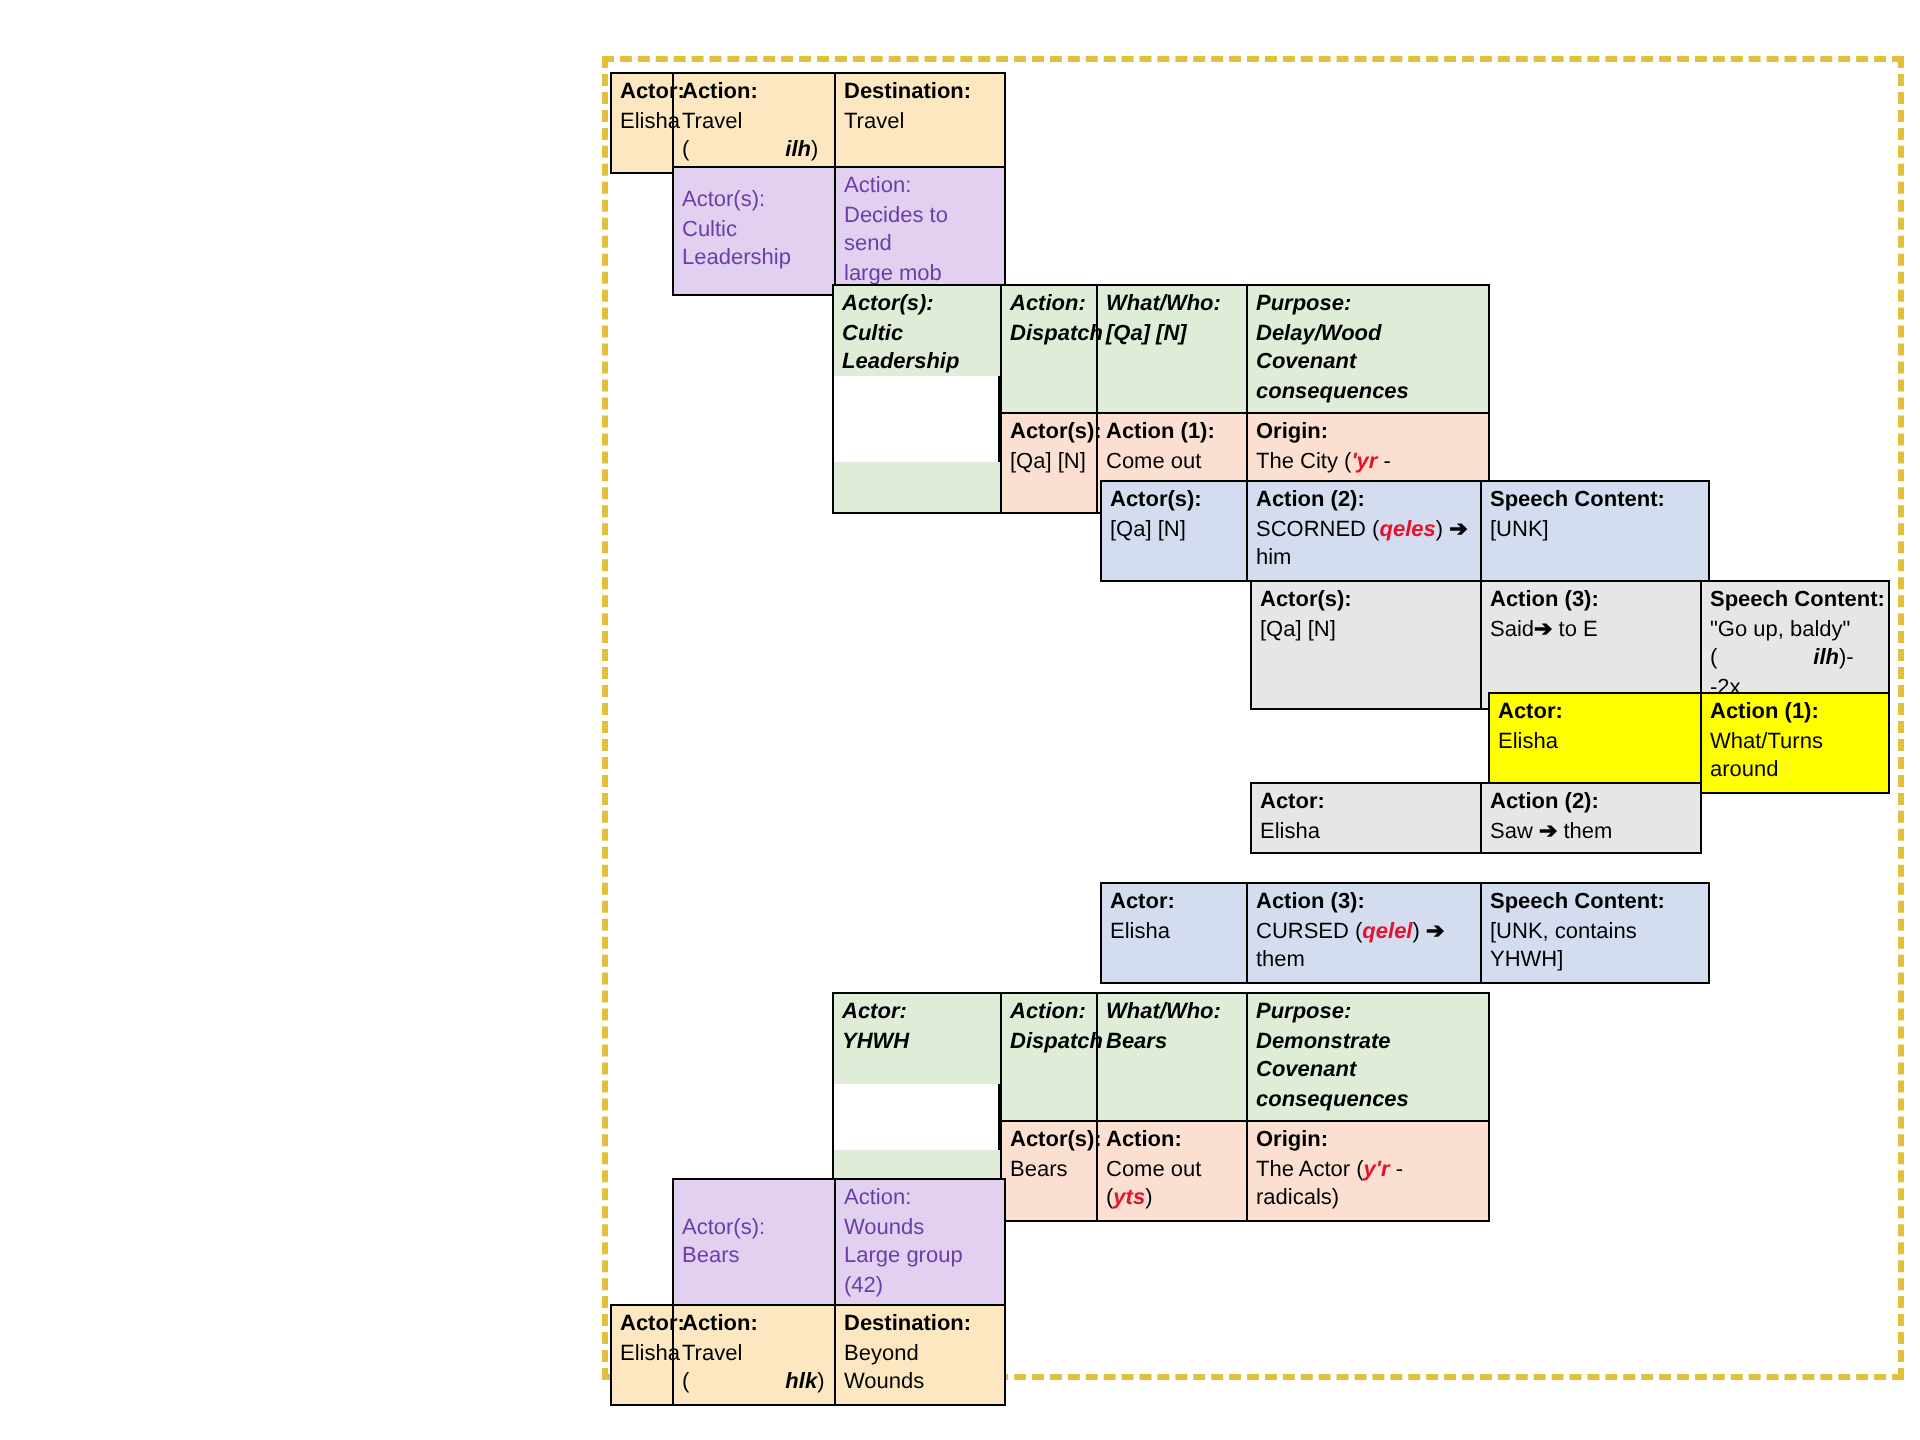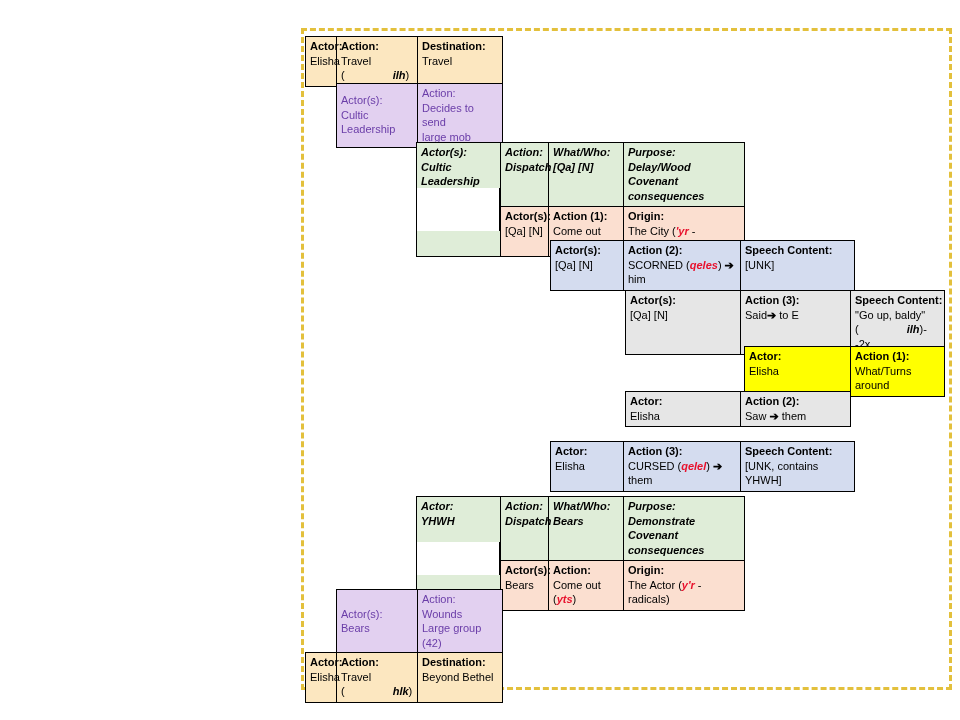--- a/index.html
+++ b/index.html
@@ -343,19 +343,19 @@
       <td>
         <span class="lbl">Actor:</span>
         <span class="val">Elisha</span>
       </td>
       <td>
         <span class="lbl">Action:</span>
         <span class="val"><span>Travel (</span><span class="it">hlk</span><span>)</span></span>
       </td>
       <td>
         <span class="lbl">Destination:</span>
-        <span class="val">Beyond Bethel</span>
+        <span class="val">Beyond Wounds</span>
       </td>
     </tr>
   </tbody>
     </table>
 
 </div>
 
 </body></html>

